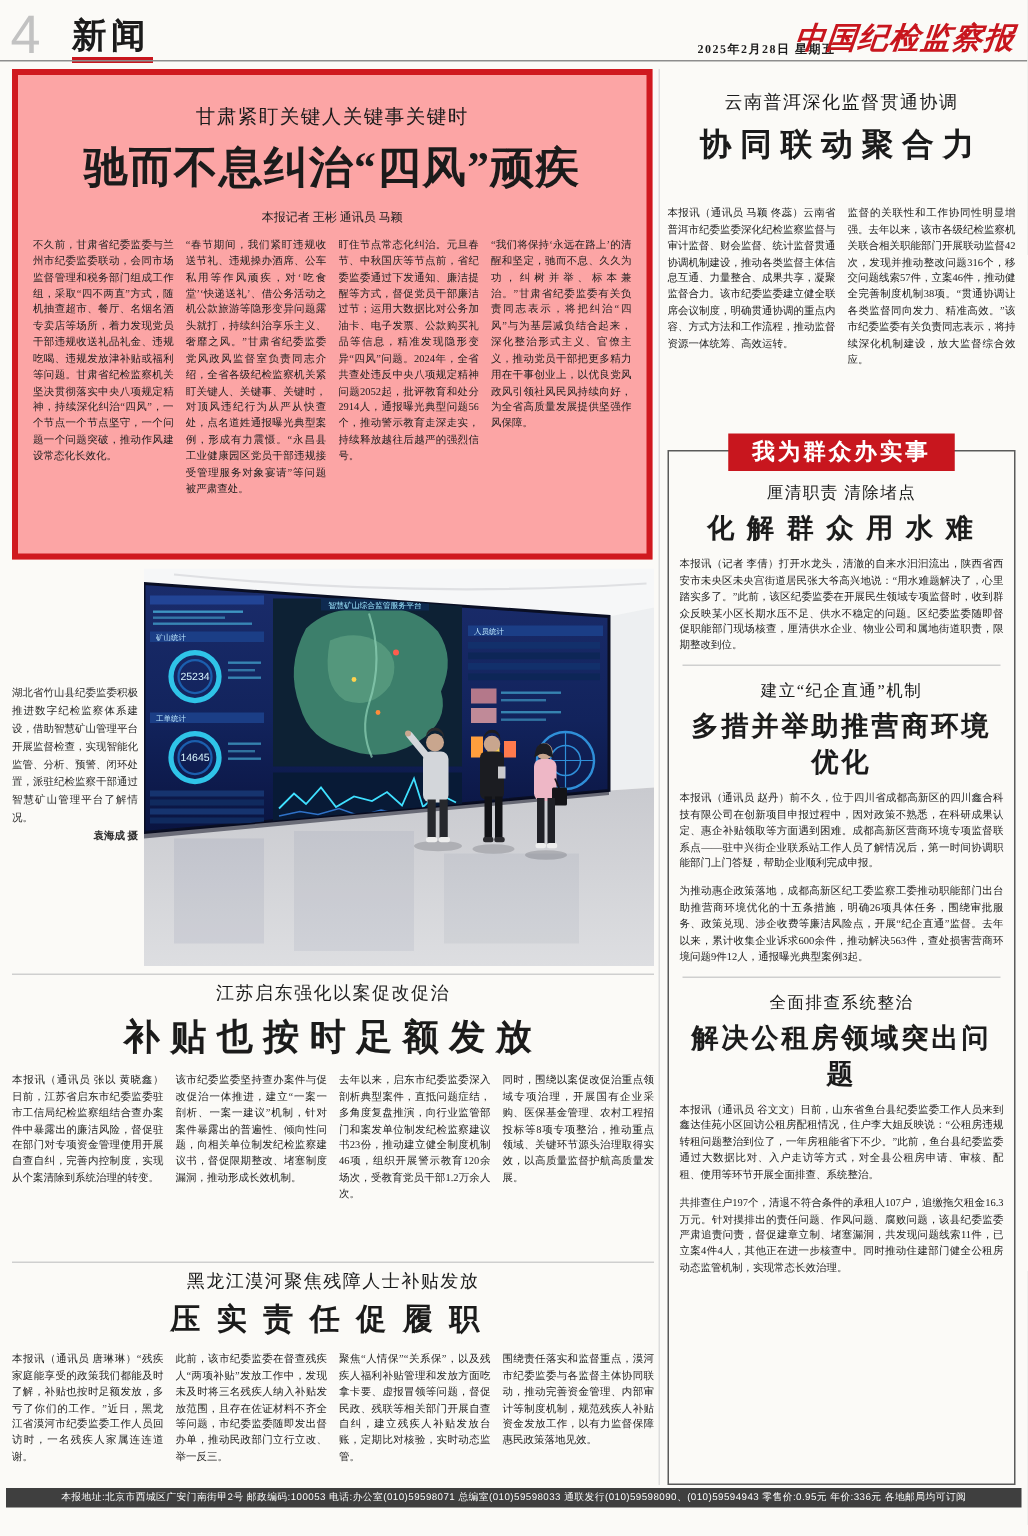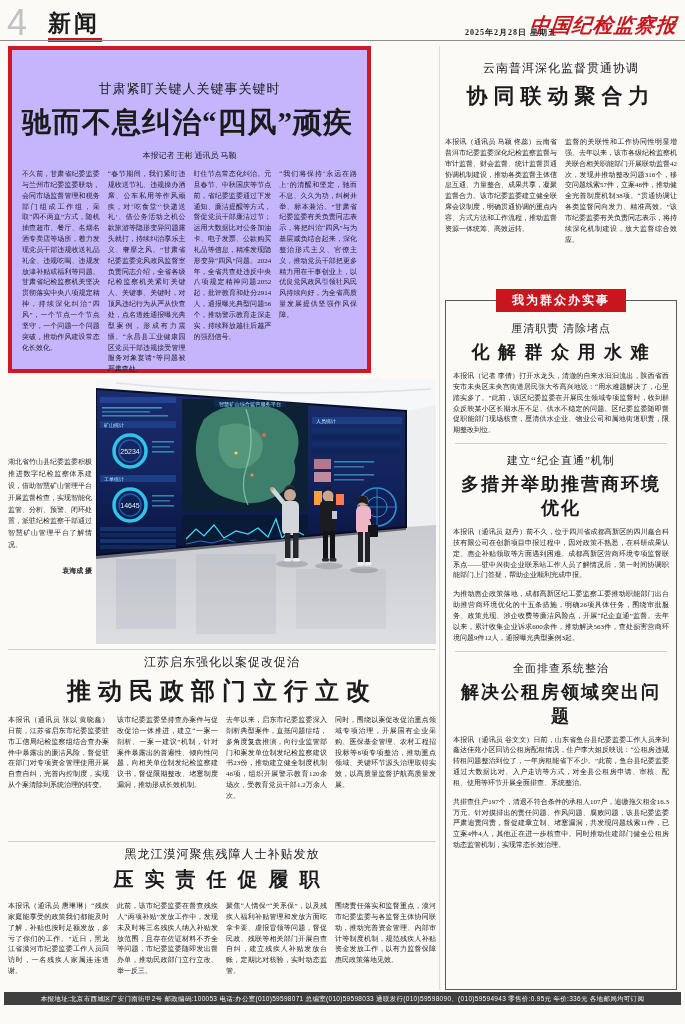--- a/index.html
+++ b/index.html
@@ -16,47 +16,47 @@
   .red-underline { position:absolute; left:48px; top:38px; width:54px; height:4px; background:#c8161e; }
   .header-date { position:absolute; right:128px; top:27px; font-size:8px; font-weight:bold; letter-spacing:1px; }
   .masthead { position:absolute; right:8px; top:12px; font-size:20px; color:#c8161e; font-weight:bold; font-style:italic; letter-spacing:1px; transform:skewX(-6deg); }
   
   .kicker { text-align:center; font-size:12px; letter-spacing:1px; }
   .byline { text-align:center; font-size:8px; color:#222; }
   .cols { display:flex; gap:8px; }
   .col { flex:1; font-size:7px; line-height:1.55; text-align:justify; color:#1d1d1d; overflow:hidden; }
   .divider { position:absolute; height:1px; background:#cfcfcf; }
   
-  .main-box { position:absolute; left:8px; top:46px; width:363px; height:327px; border:4px solid #d0191f; background:#c4b5fd; padding:30px 10px 0 10px; }
-  .main-title { text-align:left; font-size:29px; font-weight:bold; letter-spacing:1px; margin-top:5px; }
+  .main-box { position:absolute; left:8px; top:46px; width:427px; height:327px; border:4px solid #d0191f; background:#fca5a5; padding:19px 10px 0 10px; }
+  .main-title { text-align:center; font-size:29px; font-weight:bold; letter-spacing:1px; margin-top:5px; }
   .main-box .byline { margin-top:7px; }
   .main-box .cols { margin-top:8px; }
   .main-box .col { height:208px; }
   
   .photo-wrap { position:absolute; left:8px; top:379px; width:428px; height:265px; }
   .photo-caption { position:absolute; left:0; top:78px; width:84px; font-size:7px; line-height:1.7; text-align:justify; color:#2a2a2a; }
-  .photo-credit { text-align:right; margin-top:14px; font-weight:bold; }
+  .photo-credit { text-align:right; margin-top:0; font-weight:bold; }
   .photo-svg { position:absolute; left:88px; top:0; width:340px; height:265px; display:block; }
   
   .art-qidong { position:absolute; left:8px; top:654px; width:428px; }
   .art-qidong .title { text-align:center; font-size:24px; font-weight:bold; letter-spacing:7px; margin-top:4px; }
   .art-qidong .cols { margin-top:8px; }
   .art-qidong .col { height:104px; }
   .art-mohe { position:absolute; left:8px; top:846px; width:428px; }
   .art-mohe .title { text-align:center; font-size:20px; font-weight:bold; letter-spacing:11px; margin-top:3px; }
   .art-mohe .cols { margin-top:8px; }
   .art-mohe .col { height:96px; }
   
   .vert-rule { position:absolute; left:439px; top:46px; width:1px; height:944px; background:#ddd; }
   .art-puer { position:absolute; left:445px; top:60px; width:232px; }
   .art-puer .title { text-align:center; font-size:21px; font-weight:bold; letter-spacing:6px; margin-top:5px; }
   .art-puer .cols { margin-top:27px; }
   .art-puer .col { height:152px; }
   .ms-box { position:absolute; left:445px; top:300px; width:232px; height:690px; border:1px solid #5a5a5a; padding:20px 7px 0 7px; }
-  .ms-banner { position:absolute; left:50%; top:-12px; transform:translateX(-50%); background:#c8161e; color:#fff; font-size:12px; font-weight:bold; letter-spacing:2px; padding:3px 16px; white-space:nowrap; }
+  .ms-banner { position:absolute; left:50%; top:-12px; transform:translateX(-50%); background:#c8161e; color:#fff; font-size:15px; font-weight:bold; letter-spacing:2px; padding:3px 16px; white-space:nowrap; }
   .ms-art .kicker { font-size:11px; }
   .ms-art .title { text-align:center; font-size:18px; font-weight:bold; margin-top:4px; letter-spacing:2px; }
   .ms-art .cols { margin-top:7px;flex-direction:column; }
   .ms-art-1 .col { height:150px; }
   .ms-art-2 .col { height:125px; }
   .ms-art-3 .col { height:122px; }
   .ms-sep { height:1px; background:#cfcfcf; margin:7px 2px 9px 2px; }
   
   .footer-bar { position:absolute; left:4px; top:992px; width:677px; height:13px; background:#3f3f3f; color:#fff; font-size:6.5px; line-height:13px; text-align:center; font-family:"Liberation Sans", sans-serif; letter-spacing:0.3px; overflow:hidden; }
   .footer-editor { position:absolute; left:0; top:1008px; width:685px; text-align:center; font-size:8.5px; font-weight:bold; }
@@ -222,21 +222,21 @@
       <rect x="20" y="180" width="60" height="70" fill="#33406e" opacity="0.08"></rect>
       <rect x="100" y="175" width="80" height="80" fill="#33406e" opacity="0.07"></rect>
       <rect x="200" y="190" width="90" height="60" fill="#33406e" opacity="0.06"></rect>
     </svg>
   </div>
 
   <div class="divider" style="left:8px; top:649px; width:428px;"></div>
 
   <div class="art-qidong">
     <div class="kicker">江苏启东强化以案促改促治</div>
-    <div class="title">推动民政部门立行立改</div>
+    <div class="title">补贴也按时足额发放</div>
     <div class="cols">
       <div class="col">本报讯（通讯员 张以 黄晓鑫）日前，江苏省启东市纪委监委驻市工信局纪检监察组结合查办案件中暴露出的廉洁风险，督促驻在部门对专项资金管理使用开展自查自纠，完善内控制度，实现从个案清除到系统治理的转变。</div>
       <div class="col">该市纪委监委坚持查办案件与促改促治一体推进，建立“一案一剖析、一案一建议”机制，针对案件暴露出的普遍性、倾向性问题，向相关单位制发纪检监察建议书，督促限期整改、堵塞制度漏洞，推动形成长效机制。</div>
       <div class="col">去年以来，启东市纪委监委深入剖析典型案件，直抵问题症结，多角度复盘推演，向行业监管部门和案发单位制发纪检监察建议书23份，推动建立健全制度机制46项，组织开展警示教育120余场次，受教育党员干部1.2万余人次。</div>
       <div class="col">同时，围绕以案促改促治重点领域专项治理，开展国有企业采购、医保基金管理、农村工程招投标等8项专项整治，推动重点领域、关键环节源头治理取得实效，以高质量监督护航高质量发展。</div>
     </div>
   </div>
 
   <div class="divider" style="left:8px; top:841px; width:428px;"></div>
 

